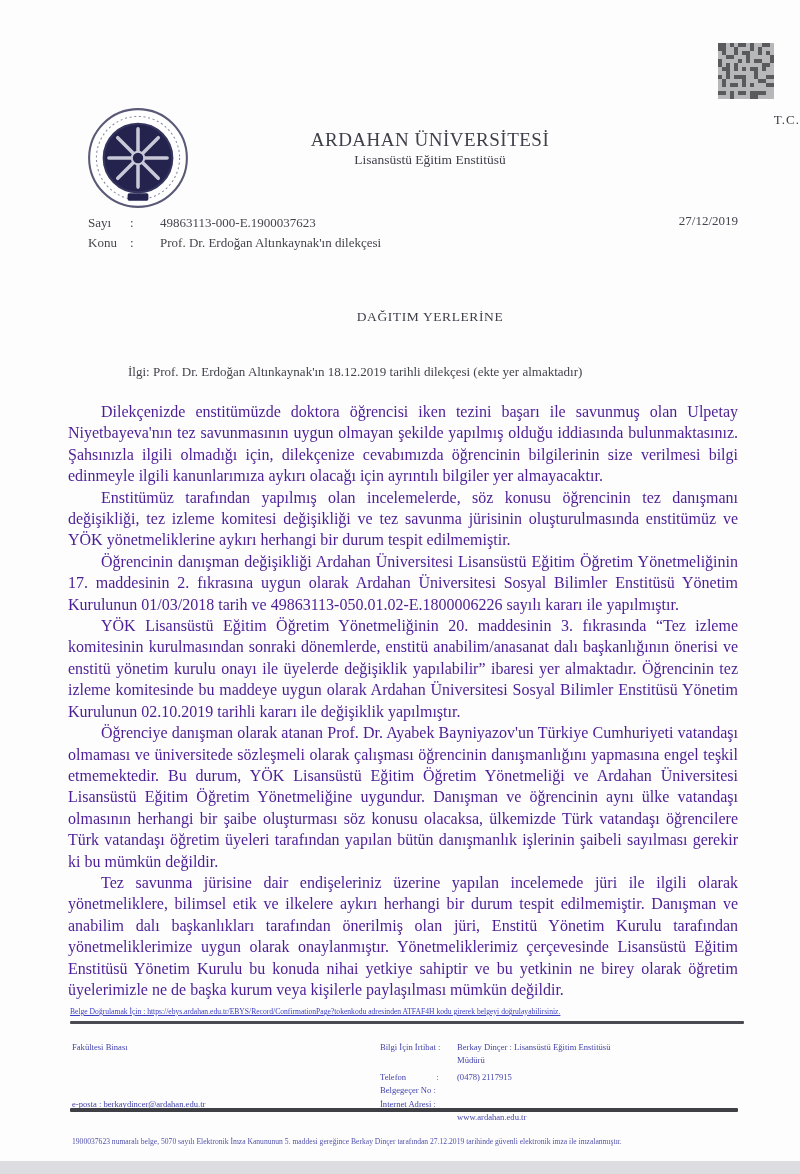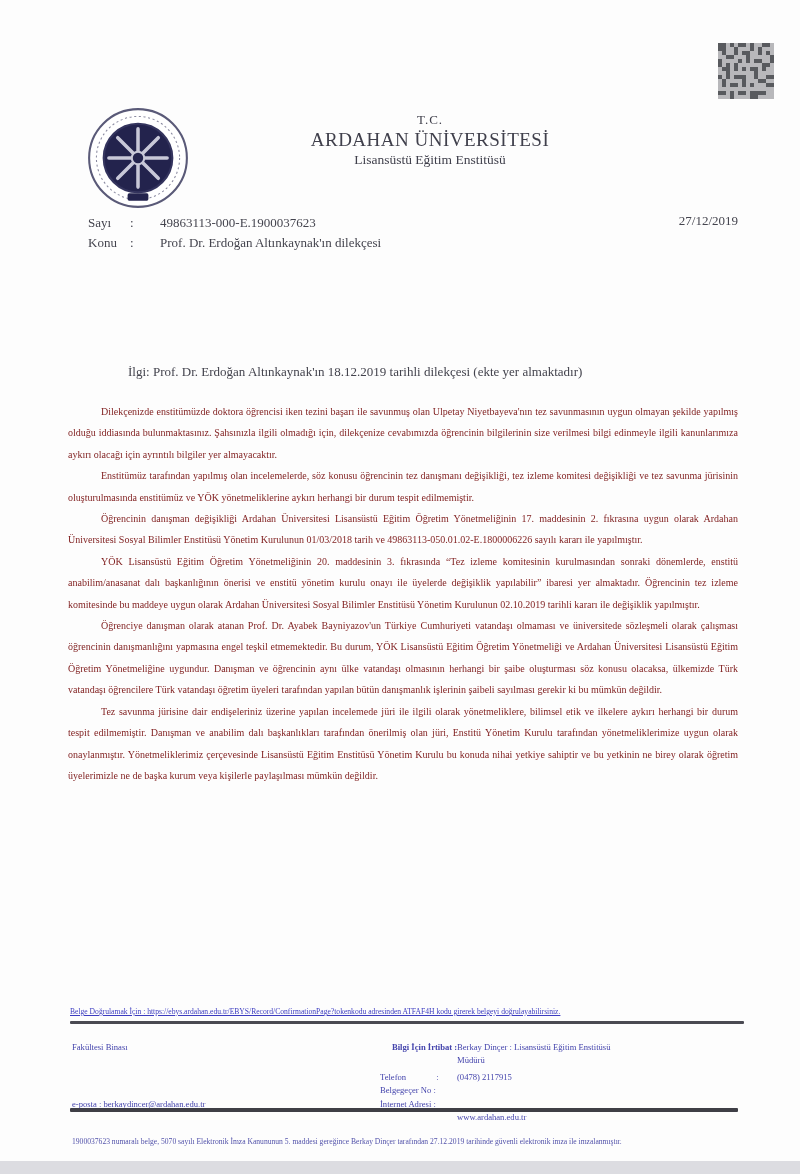--- a/index.html
+++ b/index.html
@@ -3,35 +3,35 @@
 <meta charset="utf-8">
 <style>
   html,body{margin:0;padding:0;}
   body{background:#ffffff;width:800px;height:1174px;position:relative;overflow:hidden;
        font-family:"Liberation Serif","DejaVu Serif",serif;}
   .page{position:absolute;inset:0;background:#fdfdfd;color:#3f3f49;filter:blur(0.3px);}
   
   .qr{position:absolute;left:718px;top:42px;width:56px;height:58px;}
   .seal{position:absolute;left:86px;top:106px;width:104px;height:104px;}
   .letterhead{position:absolute;left:60px;right:0;top:110px;text-align:center;line-height:20px;color:#40404c;}
-  .lh-tc{font-size:13px;letter-spacing:1px;}
+  .lh-tc{font-size:13px;letter-spacing:1px;text-align:right;}
   .lh-univ{font-size:19px;letter-spacing:0.5px;}
   .lh-inst{font-size:13.5px;}
   .meta{position:absolute;left:88px;top:213px;font-size:13px;line-height:20px;color:#44444e;}
   .meta-row{display:flex;}
   .meta-label{width:42px;}
   .meta-colon{width:30px;}
   .meta-value{max-width:260px;}
   .doc-date{position:absolute;top:213px;right:62px;font-size:13px;color:#44444e;font-family:Liberation Serif, serif;}
   
   .heading{position:absolute;left:60px;right:0;top:309px;text-align:center;font-size:13.5px;
            letter-spacing:0.6px;color:#3e3e4a;}
   .ilgi{position:absolute;left:128px;top:364px;font-size:13px;color:#43434d;}
-  .bodytext{position:absolute;left:68px;top:401px;width:670px;font-size:10px;line-height:21.4px;
-            text-align:justify;color:#7f1d1d;}
+  .bodytext{position:absolute;left:68px;top:401px;width:670px;font-size:16px;line-height:21.4px;
+            text-align:justify;color:#4c1d95;}
   .bodytext p{margin:0;text-indent:33px;}
   
   .verify{position:absolute;left:70px;top:1007px;width:672px;font-size:7.6px;white-space:nowrap;
           overflow:hidden;color:#3c3cc0;}
   .verify a{color:#3c3cc0;text-decoration:underline;}
   .rule{position:absolute;height:3px;background:#4a4a52;border-radius:1px;}
   .rule-1{left:70px;top:1021px;width:674px;}
   .rule-2{left:70px;top:1108px;width:668px;height:3.5px;background:#3f3f46;}
   .footer{position:absolute;left:72px;top:1041px;width:668px;font-size:8.6px;line-height:13px;color:#4444ac;}
   .f-abs{position:absolute;}
@@ -118,20 +118,21 @@
       <span class="meta-value">49863113-000-E.1900037623</span>
     </div>
     <div class="meta-row">
       <span class="meta-label">Konu</span>
       <span class="meta-colon">:</span>
       <span class="meta-value">Prof. Dr. Erdoğan Altınkaynak'ın dilekçesi</span>
     </div>
   </div>
   <div class="doc-date">27/12/2019</div>
 
+  <div class="heading">DAĞITIM YERLERİNE</div>
   <div class="ilgi">İlgi: Prof. Dr. Erdoğan Altınkaynak'ın 18.12.2019 tarihli dilekçesi (ekte yer almaktadır)</div>
 
   <div class="bodytext">
     <p>Dilekçenizde enstitümüzde doktora öğrencisi iken tezini başarı ile savunmuş olan Ulpetay Niyetbayeva'nın tez savunmasının uygun olmayan şekilde yapılmış olduğu iddiasında bulunmaktasınız. Şahsınızla ilgili olmadığı için, dilekçenize cevabımızda öğrencinin bilgilerinin size verilmesi bilgi edinmeyle ilgili kanunlarımıza aykırı olacağı için ayrıntılı bilgiler yer almayacaktır.</p>
     <p>Enstitümüz tarafından yapılmış olan incelemelerde, söz konusu öğrencinin tez danışmanı değişikliği, tez izleme komitesi değişikliği ve tez savunma jürisinin oluşturulmasında enstitümüz ve YÖK yönetmeliklerine aykırı herhangi bir durum tespit edilmemiştir.</p>
     <p>Öğrencinin danışman değişikliği Ardahan Üniversitesi Lisansüstü Eğitim Öğretim Yönetmeliğinin 17. maddesinin 2. fıkrasına uygun olarak Ardahan Üniversitesi Sosyal Bilimler Enstitüsü Yönetim Kurulunun 01/03/2018 tarih ve 49863113-050.01.02-E.1800006226 sayılı kararı ile yapılmıştır.</p>
     <p>YÖK Lisansüstü Eğitim Öğretim Yönetmeliğinin 20. maddesinin 3. fıkrasında “Tez izleme komitesinin kurulmasından sonraki dönemlerde, enstitü anabilim/anasanat dalı başkanlığının önerisi ve enstitü yönetim kurulu onayı ile üyelerde değişiklik yapılabilir” ibaresi yer almaktadır. Öğrencinin tez izleme komitesinde bu maddeye uygun olarak Ardahan Üniversitesi Sosyal Bilimler Enstitüsü Yönetim Kurulunun 02.10.2019 tarihli kararı ile değişiklik yapılmıştır.</p>
     <p>Öğrenciye danışman olarak atanan Prof. Dr. Ayabek Bayniyazov'un Türkiye Cumhuriyeti vatandaşı olmaması ve üniversitede sözleşmeli olarak çalışması öğrencinin danışmanlığını yapmasına engel teşkil etmemektedir. Bu durum, YÖK Lisansüstü Eğitim Öğretim Yönetmeliği ve Ardahan Üniversitesi Lisansüstü Eğitim Öğretim Yönetmeliğine uygundur. Danışman ve öğrencinin aynı ülke vatandaşı olmasının herhangi bir şaibe oluşturması söz konusu olacaksa, ülkemizde Türk vatandaşı öğrencilere Türk vatandaşı öğretim üyeleri tarafından yapılan bütün danışmanlık işlerinin şaibeli sayılması gerekir ki bu mümkün değildir.</p>
     <p>Tez savunma jürisine dair endişeleriniz üzerine yapılan incelemede jüri ile ilgili olarak yönetmeliklere, bilimsel etik ve ilkelere aykırı herhangi bir durum tespit edilmemiştir. Danışman ve anabilim dalı başkanlıkları tarafından önerilmiş olan jüri, Enstitü Yönetim Kurulu tarafından yönetmeliklerimize uygun olarak onaylanmıştır. Yönetmeliklerimiz çerçevesinde Lisansüstü Eğitim Enstitüsü Yönetim Kurulu bu konuda nihai yetkiye sahiptir ve bu yetkinin ne birey olarak öğretim üyelerimizle ne de başka kurum veya kişilerle paylaşılması mümkün değildir.</p>
   </div>
@@ -140,21 +141,21 @@
     <a href="#">Belge Doğrulamak İçin : https://ebys.ardahan.edu.tr/EBYS/Record/ConfirmationPage?tokenkodu adresinden ATFAF4H kodu girerek belgeyi doğrulayabilirsiniz.</a>
   </div>
   <div class="rule rule-1"></div>
 
   <div class="footer">
     <div class="f-abs" style="left:0;top:0;width:300px;">
       <div>Fakültesi Binası</div>
     </div>
     <div class="f-abs" style="left:0;top:57px;text-align:right;">e-posta : berkaydincer@ardahan.edu.tr</div>
 
-    <div class="f-abs" style="left:320px;top:0;font-weight:bold;">Bilgi İçin İrtibat :</div>
+    <div class="f-abs" style="left:308px;top:0;">Bilgi İçin İrtibat :</div>
     <div class="f-abs" style="left:308px;top:30px;">
       <span>Telefon</span>
       <span style="padding-left:28px;">:</span>
     </div>
     <div class="f-abs" style="left:308px;top:43px;">Belgegeçer No :</div>
     <div class="f-abs" style="left:308px;top:57px;">İnternet Adresi :</div>
 
     <div class="f-abs" style="left:385px;top:0;width:280px;">
       <div>Berkay Dinçer : Lisansüstü  Eğitim Enstitüsü</div>
       <div>Müdürü</div>

